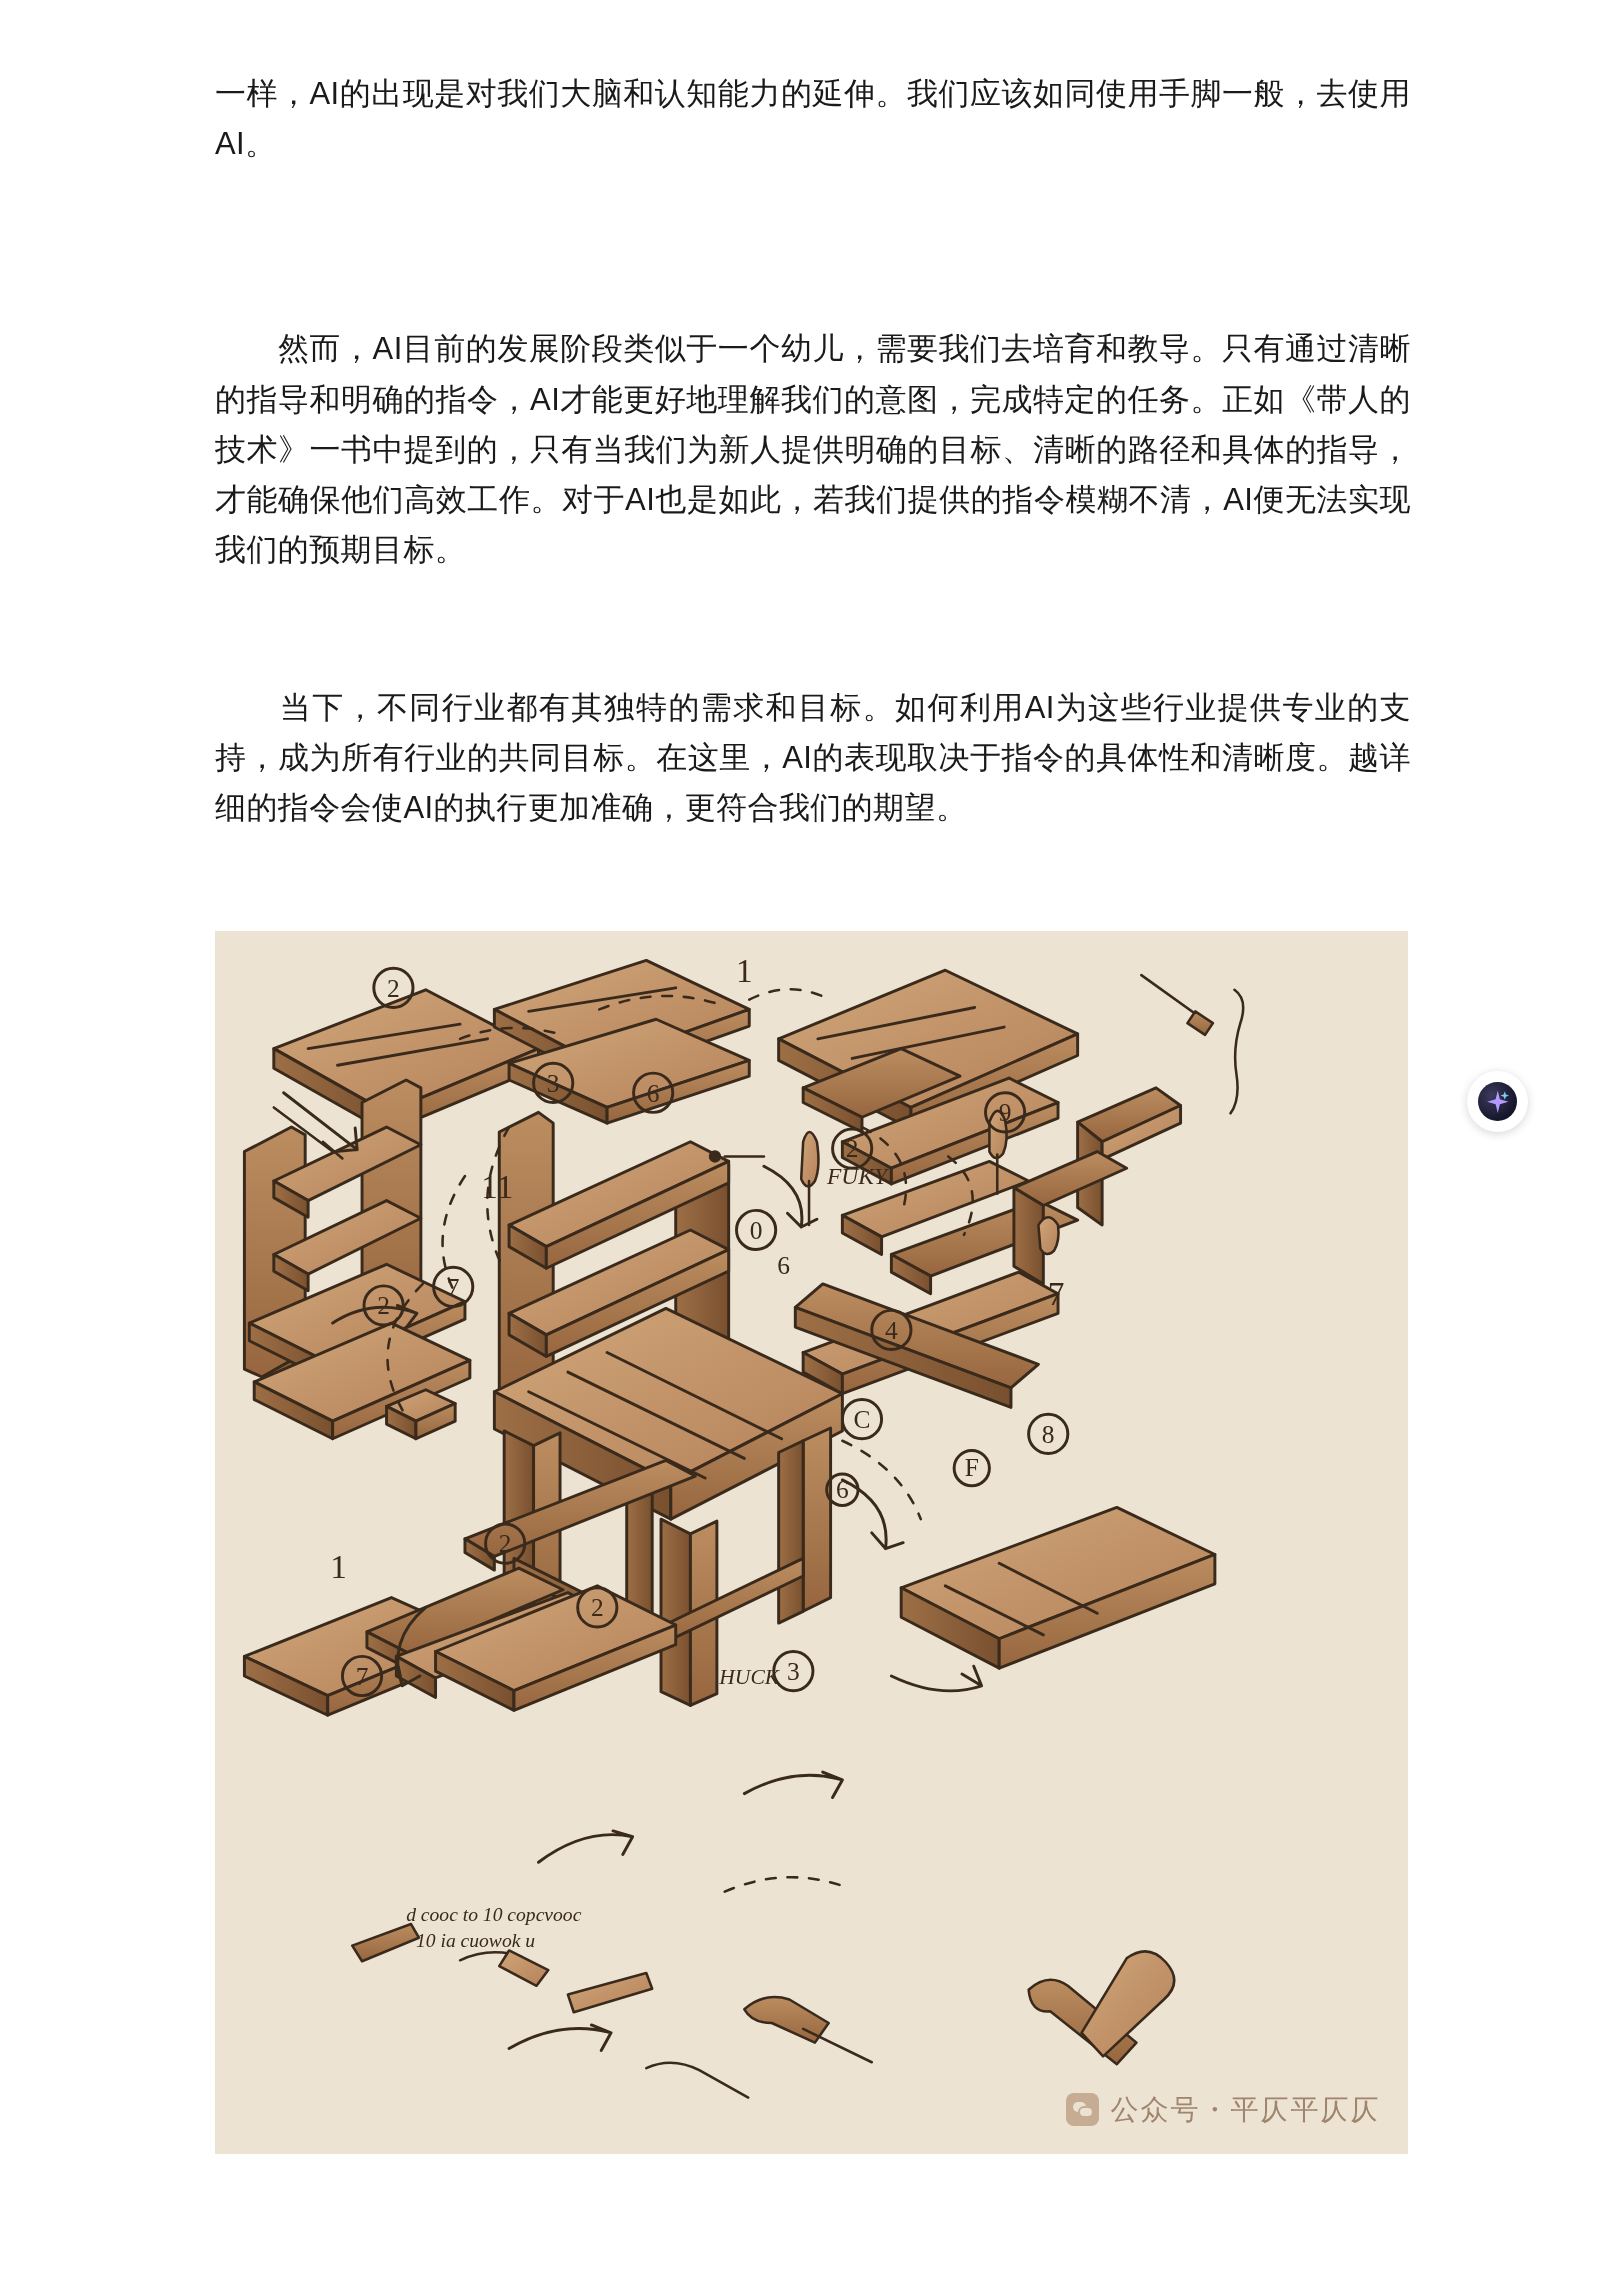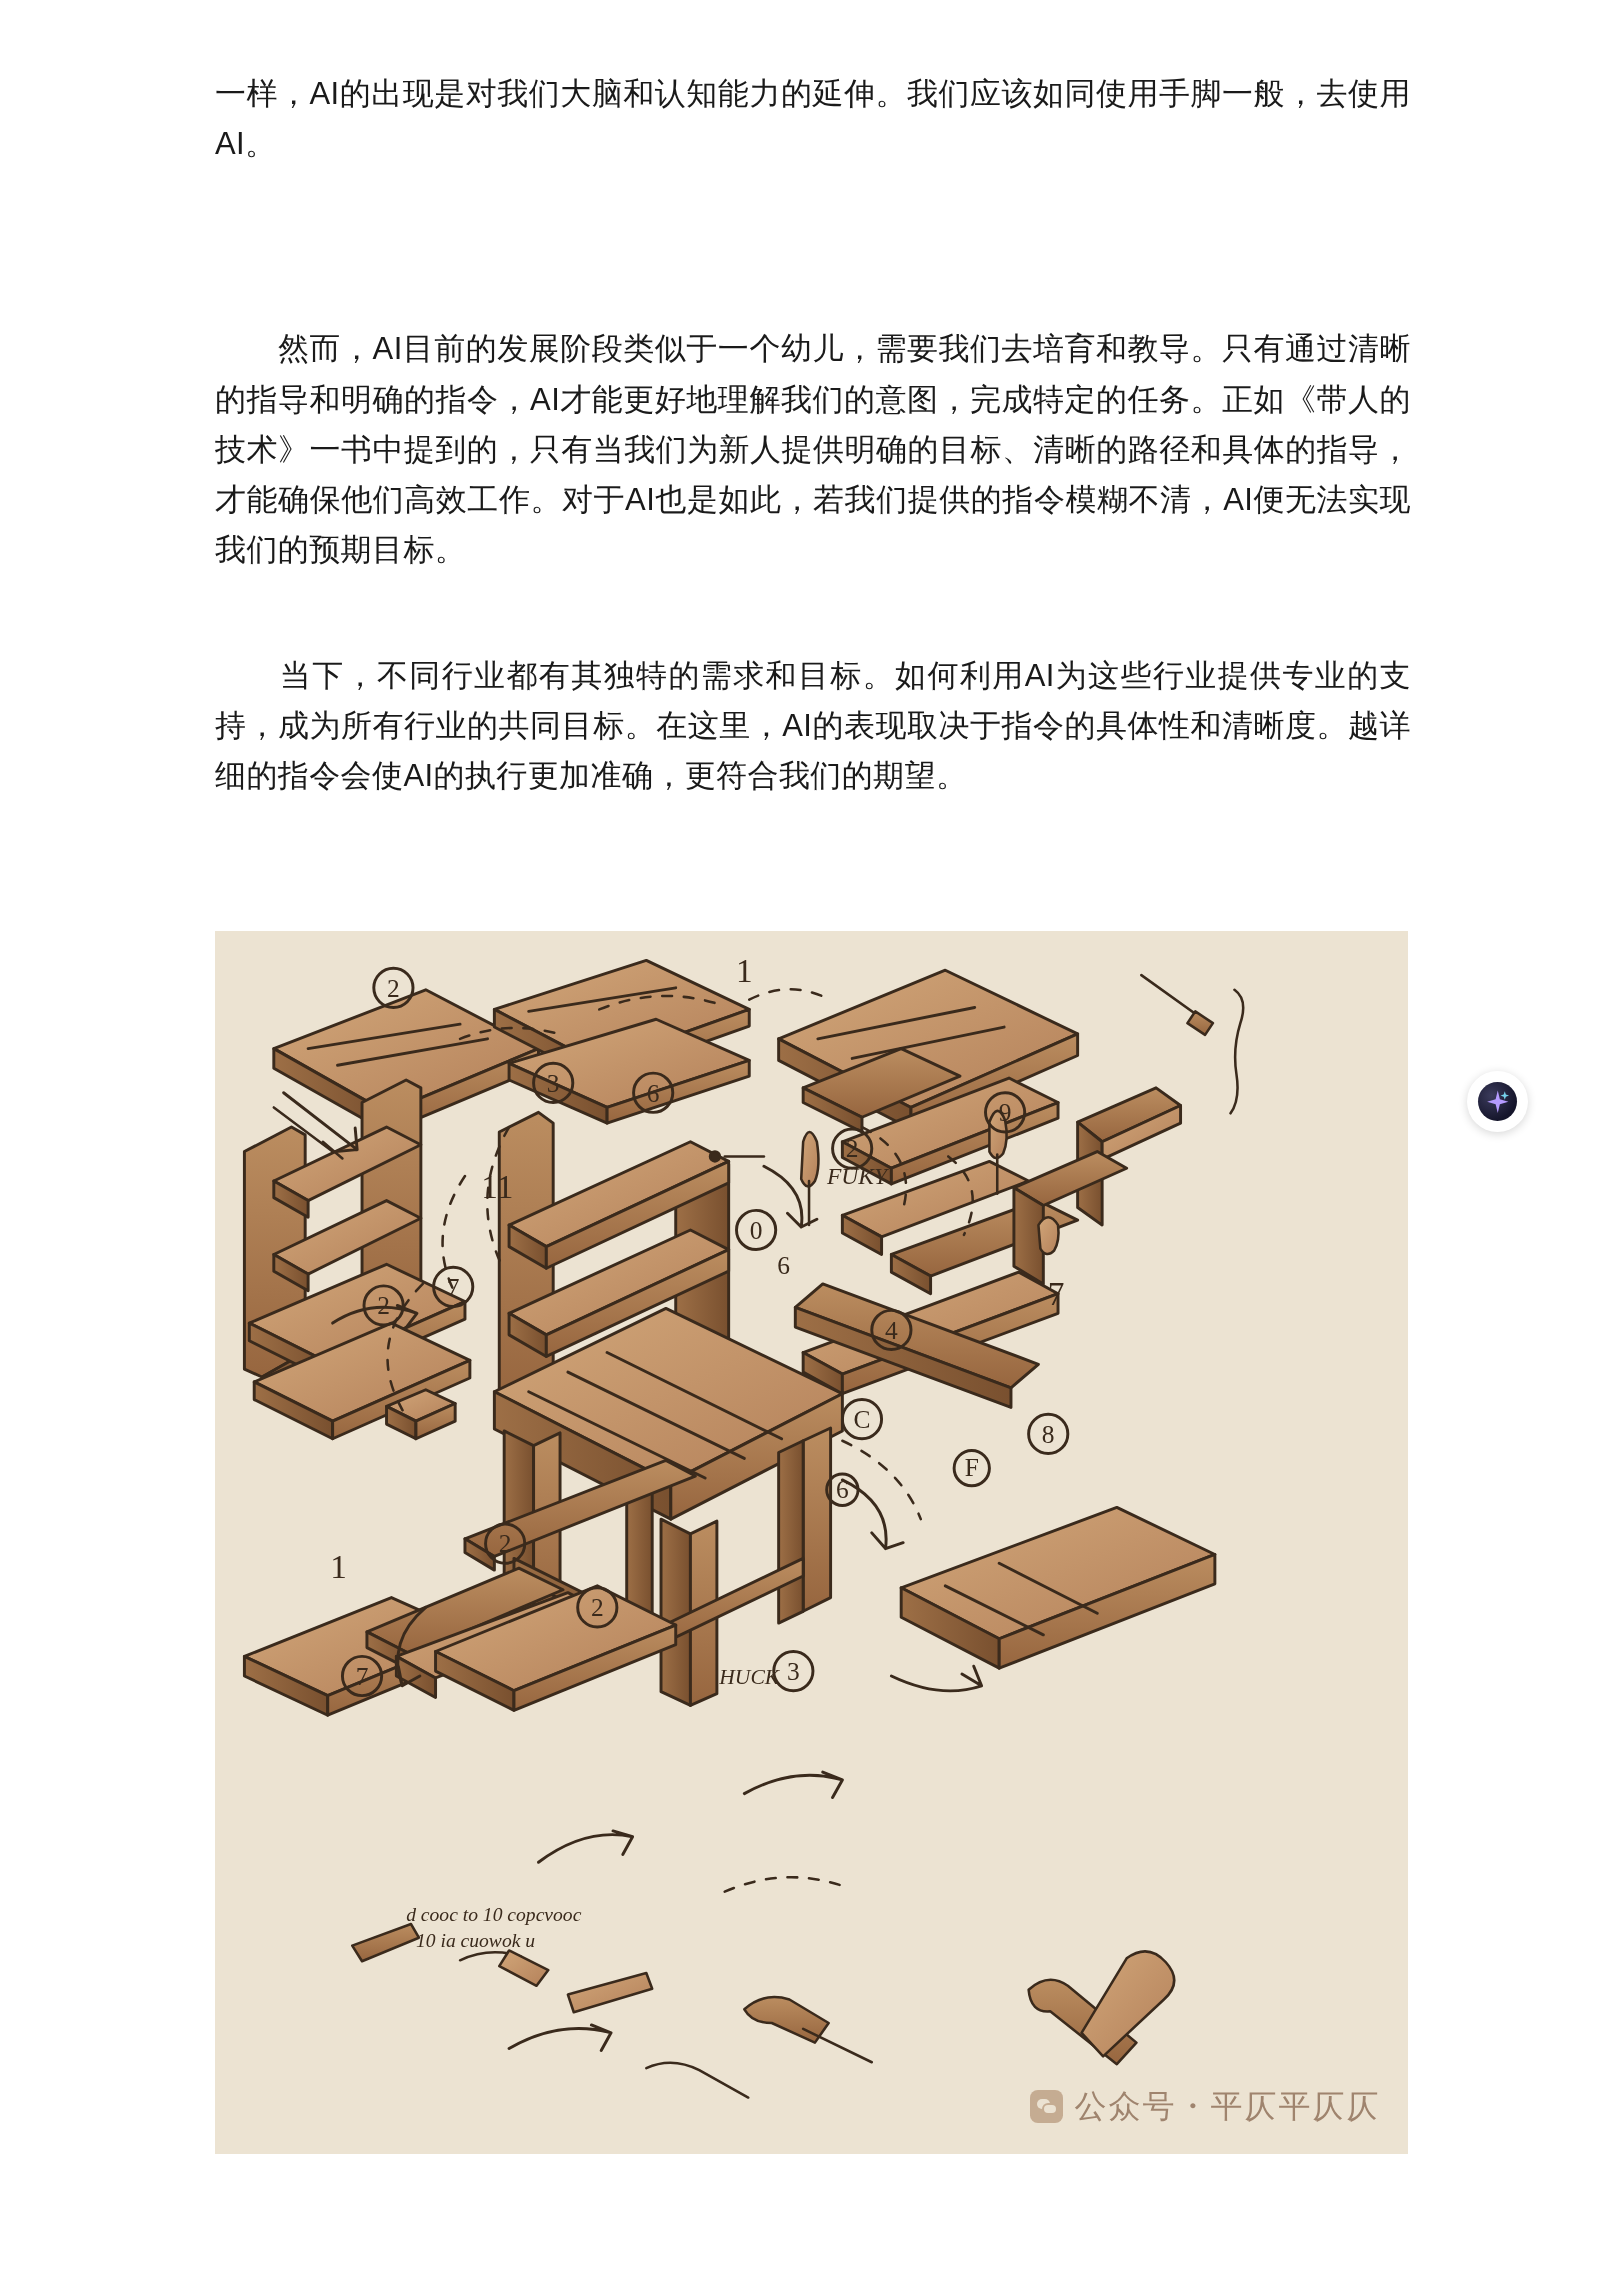--- a/index.html
+++ b/index.html
@@ -29,21 +29,21 @@
     margin: 0;
     font-size: 31px;
     line-height: 1.62;
     color: #1a1a1a;
     letter-spacing: 0.4px;
     text-align: justify;
     text-justify: inter-ideograph;
   }
   p.para.gap-1 { margin-top: 16px; }
   p.para.gap-2 { margin-top: 155px; }
-  p.para.gap-3 { margin-top: 75px; }
+  p.para.gap-3 { margin-top: 107px; }
   .figure {
     position: absolute;
     left: 215px;
     top: 931px;
     width: 1193px;
     height: 1223px;
     background: #ece3d2;
     overflow: hidden;
   }
   .figure-canvas {
@@ -73,21 +73,21 @@
     justify-content: center;
   }
   .watermark {
     position: absolute;
     right: 27.4px;
     bottom: 25.5px;
     display: flex;
     align-items: center;
     gap: 11.8px;
     color: #8a6a52;
-    font-size: 32px;
+    font-size: 28px;
     opacity: 0.78;
     letter-spacing: 2px;
   }
   .wechat-badge {
     width: 33px;
     height: 33px;
     border-radius: 7.8px;
     background: #b08c6d;
     opacity: 0.8;
     display: inline-block;

